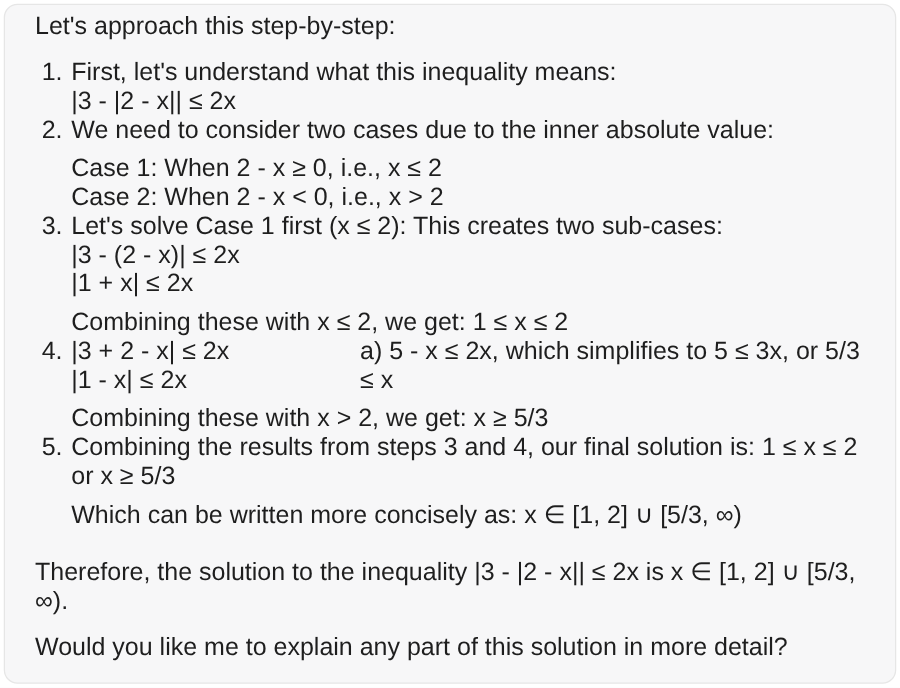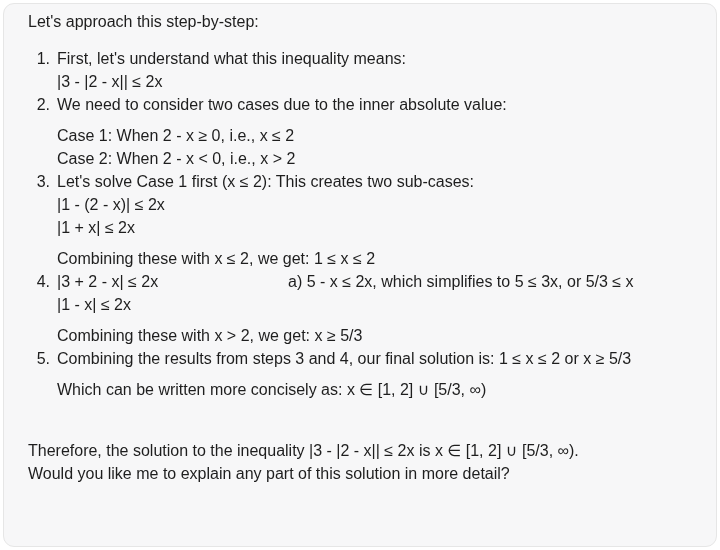--- a/index.html
+++ b/index.html
@@ -15,21 +15,21 @@
     left: 3px;
     top: 3px;
     width: 714px;
     height: 544px;
     box-sizing: border-box;
     background: #f7f7f8;
     border: 1px solid #e6e6e6;
     border-radius: 11px;
     padding: 6px 24px 0 24px;
     font-family: "Liberation Sans", "DejaVu Sans", sans-serif;
-    font-size: 16px;
+    font-size: 20px;
     line-height: 23px;
     color: #1e1e1e;
   }
   p { margin: 0; }
   .intro { margin: 0 0 14px 0; }
   ol.steps {
     margin: 0;
     padding: 0 0 0 29px;
     list-style: none;
   }
@@ -44,22 +44,22 @@
     width: 22px;
     text-align: right;
     display: inline-block;
   }
   .pbreak { margin-top: 8px; }
   .eq-grid {
     display: grid;
     grid-template-columns: 231px 1fr;
     align-items: start;
   }
-  .conclusion { margin-top: 38px; }
-  .followup { }
+  .conclusion { margin-top: 23px; }
+  .followup { margin-top: 14px; }
 </style>
 </head>
 <body>
 
 <div class="card">
 
   <p class="intro">Let's approach this step-by-step:</p>
 
   <ol class="steps">
 
@@ -76,21 +76,21 @@
         <div>Case 1: When 2 - x ≥ 0, i.e., x ≤ 2</div>
         <div>Case 2: When 2 - x &lt; 0, i.e., x &gt; 2</div>
       </div>
     </li>
 
     <li>
       <span class="marker">3.</span>
       <div>Let's solve Case 1 first (x ≤ 2): This creates two sub-cases:</div>
       <div class="eq-grid">
         <div>
-          <div>|1 - (2 - x)| ≤ 2x</div>
+          <div>|3 - (2 - x)| ≤ 2x</div>
           <div>|1 + x| ≤ 2x</div>
         </div>
       </div>
       <div class="pbreak">Combining these with x ≤ 2, we get: 1 ≤ x ≤ 2</div>
     </li>
 
     <li>
       <span class="marker">4.</span>
       <div class="eq-grid">
         <div>

